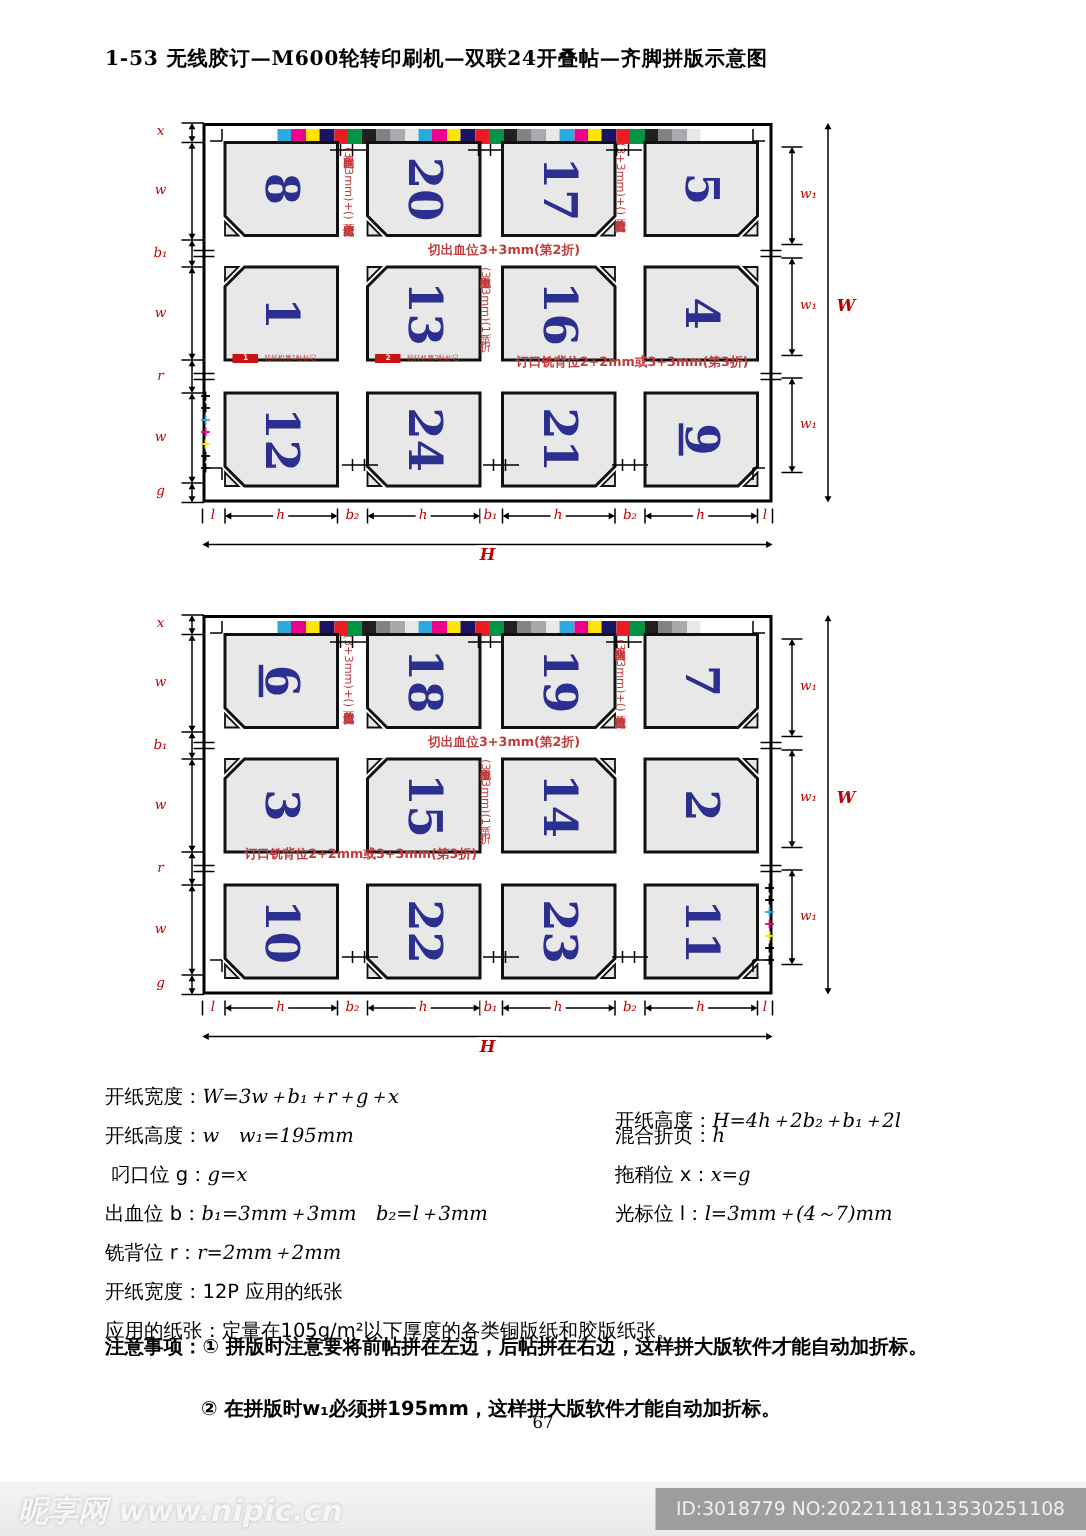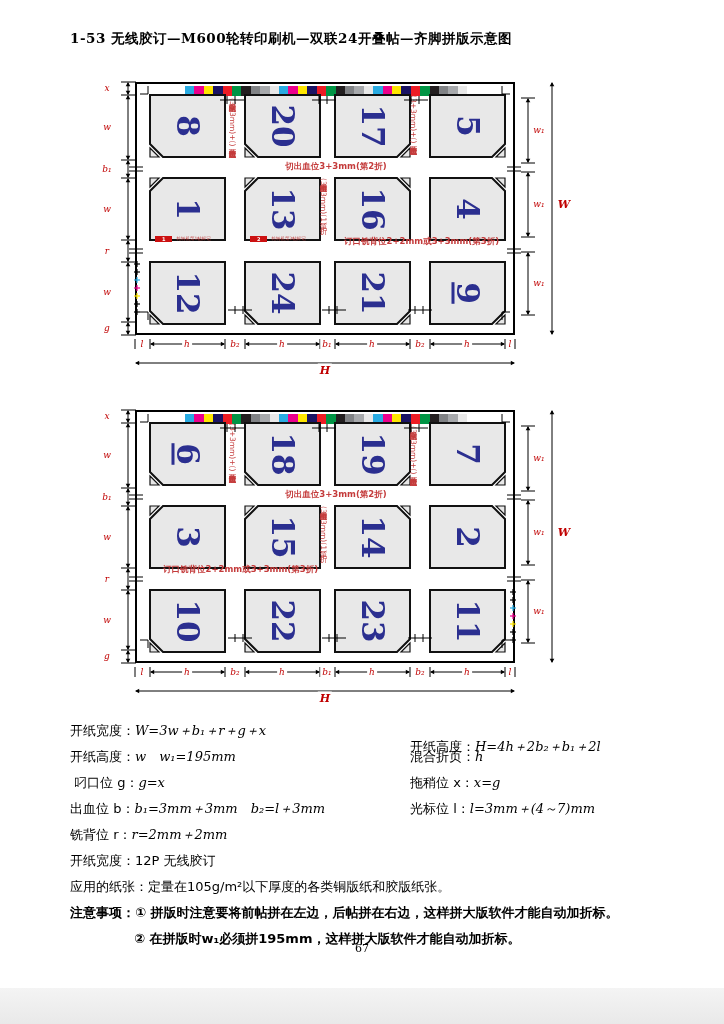--- a/index.html
+++ b/index.html
@@ -593,26 +593,31 @@
     <span class="dimlabel bg" style="left: 450px; top: 262px;">l</span>
     <span class="dimlabel big bg" style="left: 265px; top: 288px;">H</span>
   </div>
 
 <div class="formulas">
   <div class="fline" style="left:0;top:0"><span class="flabel">开纸宽度：</span><span class="fval">W=3w＋b₁＋r＋g＋x</span></div>
   <div class="fline" style="left:0;top:26px"><span class="flabel">开纸高度：</span><span class="fval">w　w₁=195mm</span></div>
   <div class="fline" style="left:4px;top:52px"><span class="flabel">叼口位 g：</span><span class="fval">g=x</span></div>
   <div class="fline" style="left:0;top:78px"><span class="flabel">出血位 b：</span><span class="fval">b₁=3mm＋3mm　b₂=l＋3mm</span></div>
   <div class="fline" style="left:0;top:104px"><span class="flabel">铣背位 r：</span><span class="fval">r=2mm＋2mm</span></div>
-  <div class="fline" style="left:0;top:130px"><span class="flabel">开纸宽度：</span><span class="flabel">12P 无线胶订</span></div>
+  <div class="fline" style="left:0;top:130px"><span class="flabel">开纸宽度：</span><span class="flabel">12P 应用的纸张</span></div>
   <div class="fline" style="left:0;top:156px"><span class="flabel">应用的纸张：</span><span class="flabel">定量在105g/m²以下厚度的各类铜版纸和胶版纸张。</span></div>
   <div class="fline" style="left:340px;top:16px"><span class="flabel">开纸高度：</span><span class="fval">H=4h＋2b₂＋b₁＋2l</span></div>
   <div class="fline" style="left:340px;top:26px"><span class="flabel">混合折页：</span><span class="fval">h</span></div>
   <div class="fline" style="left:340px;top:52px"><span class="flabel">拖稍位 x：</span><span class="fval">x=g</span></div>
   <div class="fline" style="left:340px;top:78px"><span class="flabel">光标位 l：</span><span class="fval">l=3mm＋(4～7)mm</span></div>
-  <div class="fline notes" style="left:0;top:182px"><span>注意事项：</span><span>① 拼版时注意要将前帖拼在左边，后帖拼在右边，这样拼大版软件才能自动加折标。</span></div>
+  <div class="fline notes" style="left:0;top:167px"><span>注意事项：</span><span>① 拼版时注意要将前帖拼在左边，后帖拼在右边，这样拼大版软件才能自动加折标。</span></div>
   <div class="fline notes" style="left:64px;top:208px"><span>② 在拼版时w₁必须拼195mm，这样拼大版软件才能自动加折标。</span></div>
 </div>
 
 <div class="pageno">67</div>
 
 <div class="wmbar">
+  <div class="wmleft">
+    <span>昵享网</span>
+    <span>www.nipic.cn</span>
+  </div>
+  <div class="wmid">ID:3018779 NO:20221118113530251108</div>
 </div>
 
 </body></html>

